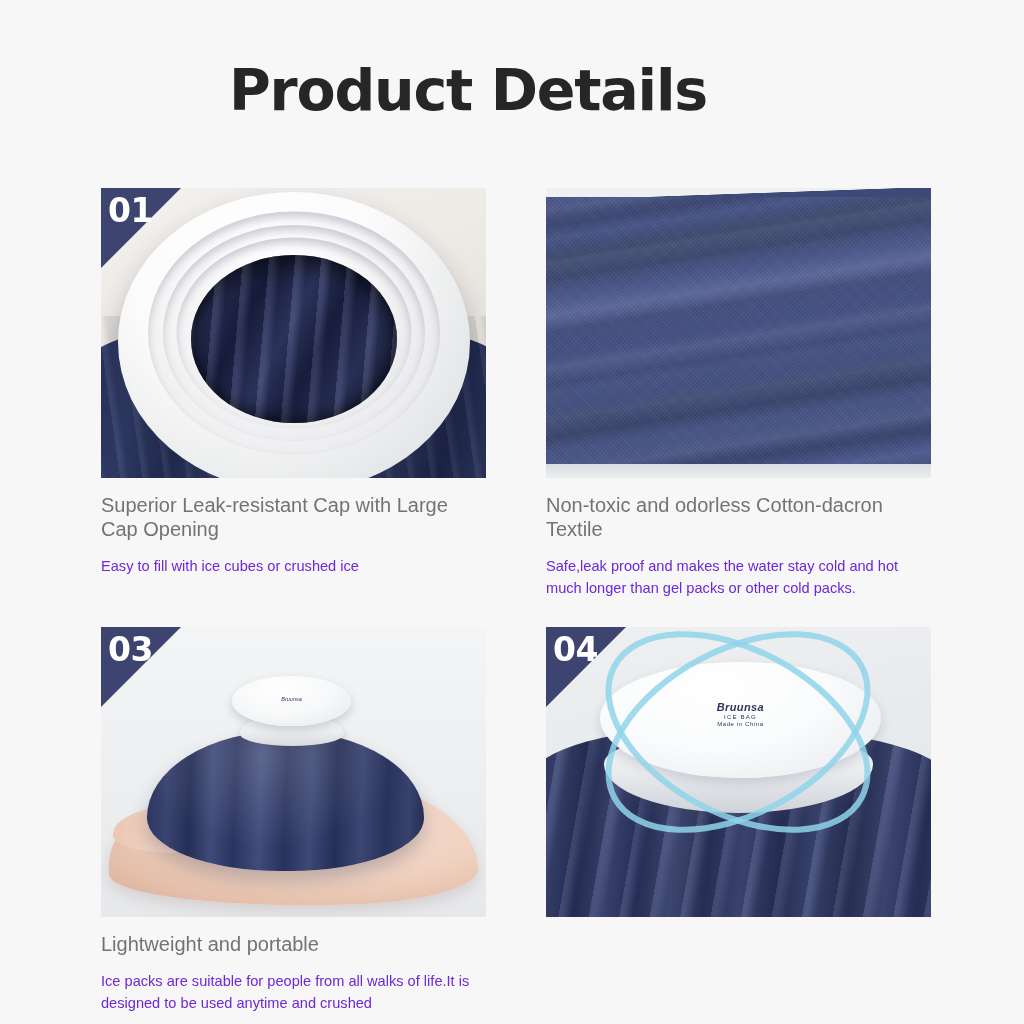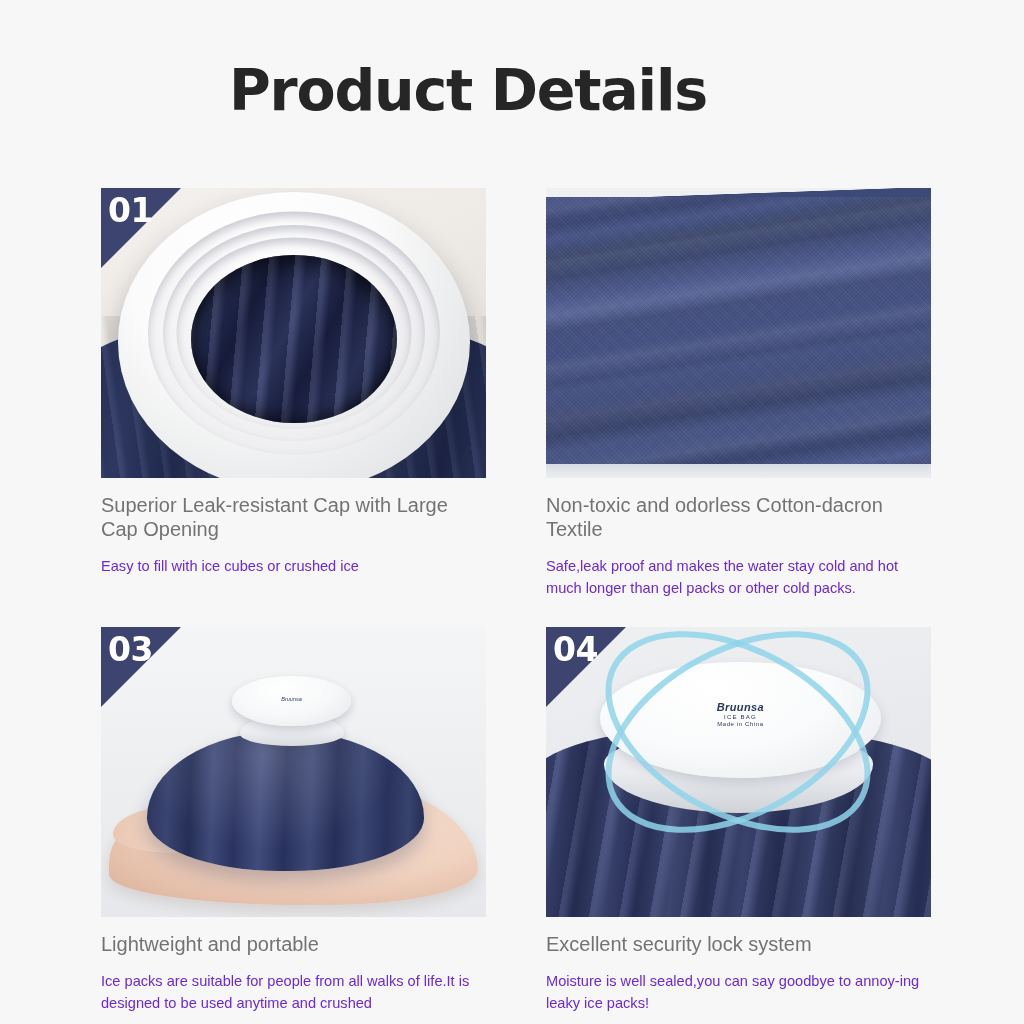--- a/index.html
+++ b/index.html
@@ -416,19 +416,15 @@
         <svg class="p4-orbits" viewBox="0 0 385 290" preserveAspectRatio="none">
           <ellipse cx="192" cy="105" rx="140" ry="82" transform="rotate(28 192 105)" fill="none" stroke="#8fd3ea" stroke-width="6" opacity="0.85"></ellipse>
           <ellipse cx="192" cy="105" rx="140" ry="82" transform="rotate(-28 192 105)" fill="none" stroke="#8fd3ea" stroke-width="6" opacity="0.85"></ellipse>
         </svg>
       </div>
       <div class="badge">
         <div class="tri"></div>
         <div class="num">04</div>
       </div>
     </div>
-    <div class="caption">
-      <div class="cap-title">Excellent security lock system</div>
-      <div class="cap-desc">Moisture is well sealed,you can say goodbye to annoy-ing leaky ice packs!</div>
-    </div>
   </div>
 
 </div>
 
 </body></html>

